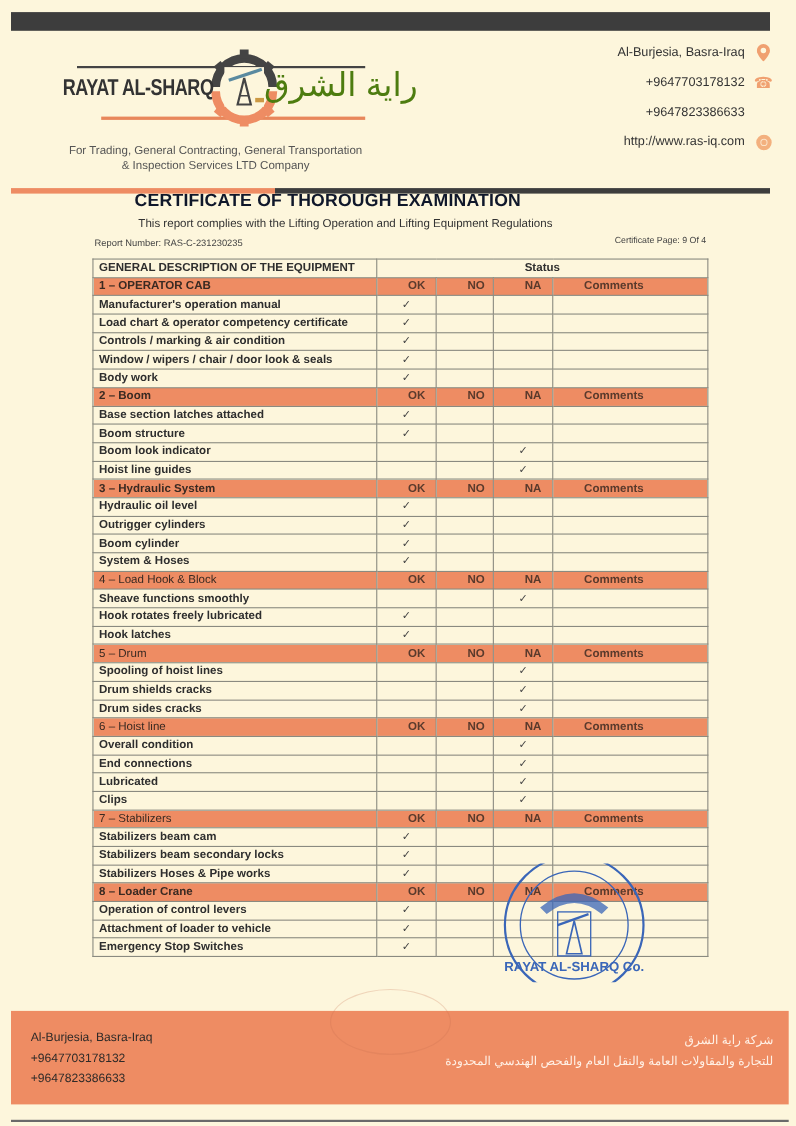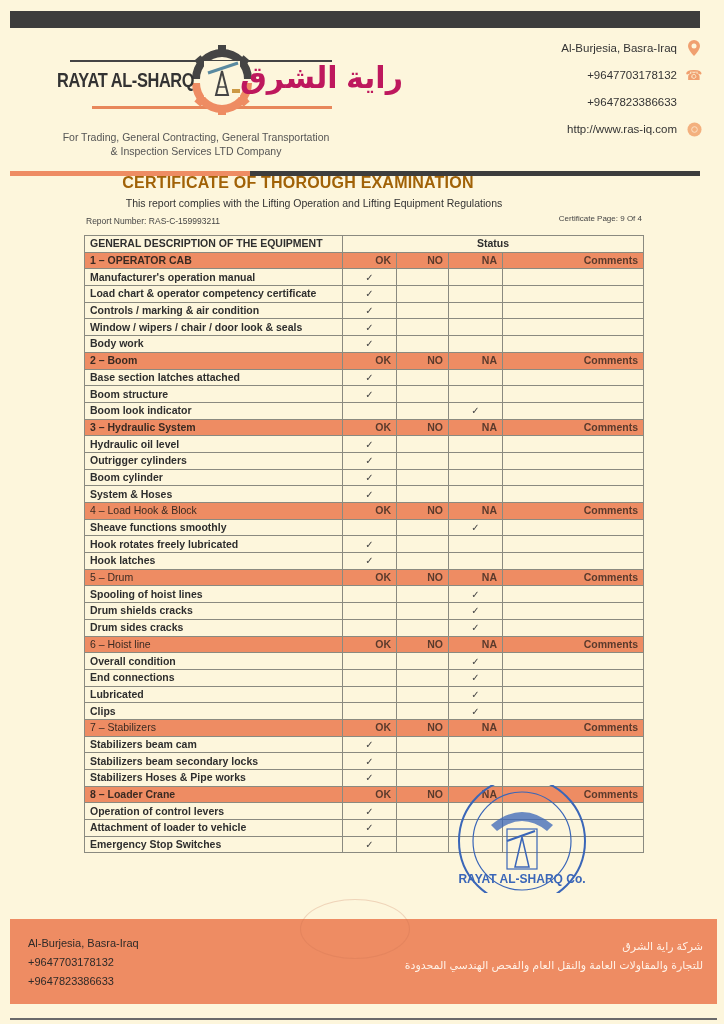--- a/index.html
+++ b/index.html
@@ -4,52 +4,52 @@
 <style>
   * { box-sizing: border-box; margin: 0; padding: 0; }
   html, body { width: 724px; height: 1024px; background: #fdf6dc; overflow: hidden; }
   body { position: relative; font-family: "Liberation Sans", "DejaVu Sans", sans-serif; color: #2b2b2b; }
 
   .top-bar { position: absolute; left: 10px; top: 11px; width: 690px; height: 17px; background: #3d3d3d; }
 
   .logo { position: absolute; left: 52px; top: 34px; width: 295px; height: 90px; }
   .logo .gear { position: absolute; left: 130px; top: 5px; width: 80px; height: 80px; }
   .logo .brand-en { position: absolute; left: 5px; top: 34px; font-family: "Liberation Sans Narrow", "Liberation Sans", sans-serif; font-size: 21px; font-weight: bold; letter-spacing: -0.5px; color: #333; transform: scaleX(0.78); transform-origin: left center; white-space: nowrap; }
-  .logo .brand-ar { position: absolute; left: 188px; top: 26px; font-size: 30px; font-weight: bold; color: #be185d; direction: rtl; white-space: nowrap; }
+  .logo .brand-ar { position: absolute; left: 188px; top: 26px; font-size: 30px; font-weight: normal; color: #4d7c0f; direction: rtl; white-space: nowrap; }
   .logo .line-top { position: absolute; left: 18px; top: 26px; width: 262px; height: 2px; background: #444; }
   .logo .line-bot { position: absolute; left: 40px; top: 72px; width: 240px; height: 3px; background: #e8875b; }
   .tagline { position: absolute; left: 40px; top: 130px; width: 312px; text-align: center; font-size: 10.5px; line-height: 14px; color: #555; }
 
   .contacts { position: absolute; right: 22px; top: 36px; text-align: right; }
   .contact-row { display: flex; justify-content: flex-end; align-items: center; height: 24px; margin-bottom: 3px; font-size: 11.5px; color: #333; }
   .contact-row .cicon { width: 16px; height: 16px; margin-left: 9px; display: inline-flex; align-items: center; justify-content: center; color: #f0a070; font-size: 14px; }
   .contact-row .cicon.blank { visibility: hidden; }
 
   .divider { position: absolute; top: 171px; left: 10px; width: 690px; height: 5px; }
   .divider .orange { position: absolute; left: 0; top: 0; width: 240px; height: 5px; background: #ee8c63; }
   .divider .dark { position: absolute; left: 240px; top: 0; width: 450px; height: 5px; background: #3d3d3d; }
 
-  .title { position: absolute; top: 174px; left: 0; width: 596px; text-align: center; font-size: 16px; font-weight: bold; color: #a16207; letter-spacing: 0.2px; }
+  .title { position: absolute; top: 174px; left: 0; width: 596px; text-align: center; font-size: 16px; font-weight: bold; color: #0f172a; letter-spacing: 0.2px; }
   .subtitle { position: absolute; top: 197px; left: 0; width: 628px; text-align: center; font-size: 10.5px; color: #333; }
   .report-no { position: absolute; top: 216px; left: 86px; font-size: 8.5px; color: #444; }
   .cert-page { position: absolute; top: 214px; right: 82px; font-size: 8px; color: #444; }
 
   table.exam { position: absolute; left: 84px; top: 235px; width: 559px; border-collapse: collapse; table-layout: fixed; font-size: 10.5px; }
   table.exam td { border: 1px solid #8a8a80; height: 16.7px; padding: 0 5px; line-height: 15px; white-space: nowrap; overflow: hidden; }
   table.exam col.c-desc { width: 258px; }
   table.exam col.c-ok { width: 54px; }
   table.exam col.c-no { width: 52px; }
   table.exam col.c-na { width: 54px; }
   table.exam col.c-com { width: 141px; }
   tr.head td { font-weight: bold; color: #2e2e2e; }
   tr.head td.status-h { text-align: center; }
   tr.section td { background: #ee8c63; color: #3a2a22; }
   tr.section td.sec-title { font-weight: normal; }
   tr.section td.sec-title.bold { font-weight: bold; }
-  tr.section td.colh { text-align: right; font-weight: bold; color: #5a3a2c; padding-left: 28px; }
+  tr.section td.colh { text-align: left; font-weight: bold; color: #5a3a2c; padding-left: 28px; }
   tr.item td.label { font-weight: bold; color: #2e2e2e; }
   tr.item td.mark { text-align: center; color: #444; font-size: 10px; }
 
   .stamp { position: absolute; left: 455px; top: 785px; width: 135px; height: 108px; }
 
   .footer { position: absolute; left: 10px; top: 919px; width: 707px; height: 85px; background: #ee8c63; }
   .footer .f-left { position: absolute; left: 18px; top: 15px; font-size: 11px; line-height: 19px; color: #2e2a28; }
   .footer .f-right { position: absolute; right: 14px; top: 18px; text-align: right; direction: rtl; font-size: 11px; line-height: 19px; color: #fff1e6; }
   .footer .ghost { position: absolute; left: 290px; top: -20px; width: 110px; height: 60px; border-radius: 50%; border: 1px solid rgba(200,110,80,0.25); }
   .bottom-line { position: absolute; left: 10px; top: 1018px; width: 707px; height: 2px; background: #6a6a6a; }
@@ -114,21 +114,21 @@
   </div>
 </div>
 
 <div class="divider">
   <div class="orange"></div>
   <div class="dark"></div>
 </div>
 
 <div class="title">CERTIFICATE OF THOROUGH EXAMINATION</div>
 <div class="subtitle">This report complies with the Lifting Operation and Lifting Equipment Regulations</div>
-<div class="report-no">Report Number: RAS-C-159993211</div>
+<div class="report-no">Report Number: RAS-C-231230235</div>
 <div class="cert-page">Certificate Page: 9 Of 4</div>
 
 <table class="exam">
   <colgroup>
     <col class="c-desc">
       <col class="c-ok">
       <col class="c-no">
       <col class="c-na">
       <col class="c-com">
   </colgroup>
@@ -200,20 +200,27 @@
         <td class="mark"></td>
         <td></td>
       </tr>
       <tr class="item">
         <td class="label">Boom look indicator</td>
         <td class="mark"></td>
         <td class="mark"></td>
         <td class="mark"><span>✓</span></td>
         <td></td>
       </tr>
+      <tr class="item">
+        <td class="label">Hoist line guides</td>
+        <td class="mark"></td>
+        <td class="mark"></td>
+        <td class="mark"><span>✓</span></td>
+        <td></td>
+      </tr>
       <tr class="section">
         <td class="sec-title bold">3 – Hydraulic System</td>
         <td class="colh">OK</td>
         <td class="colh">NO</td>
         <td class="colh">NA</td>
         <td class="colh">Comments</td>
       </tr>
       <tr class="item">
         <td class="label">Hydraulic oil level</td>
         <td class="mark"><span>✓</span></td>

